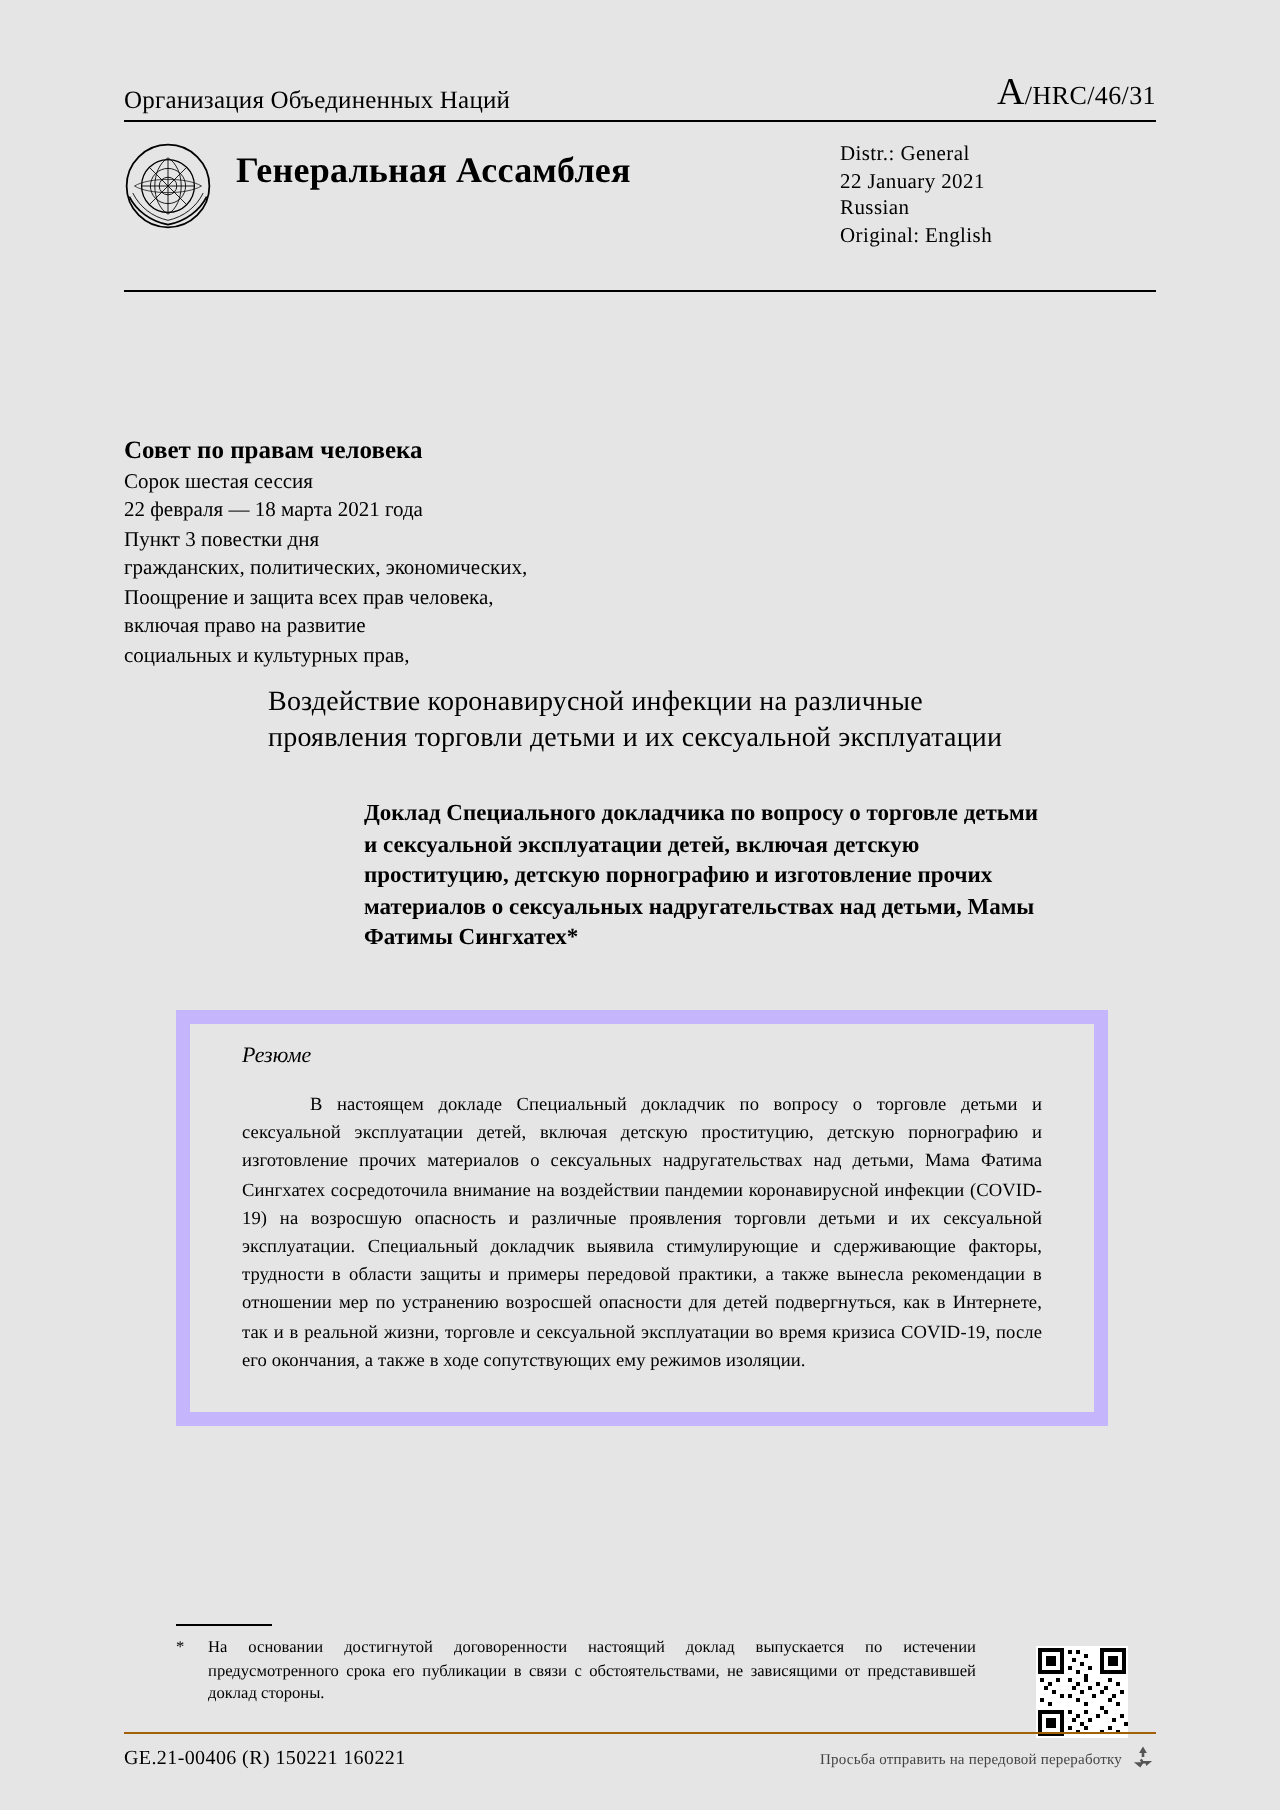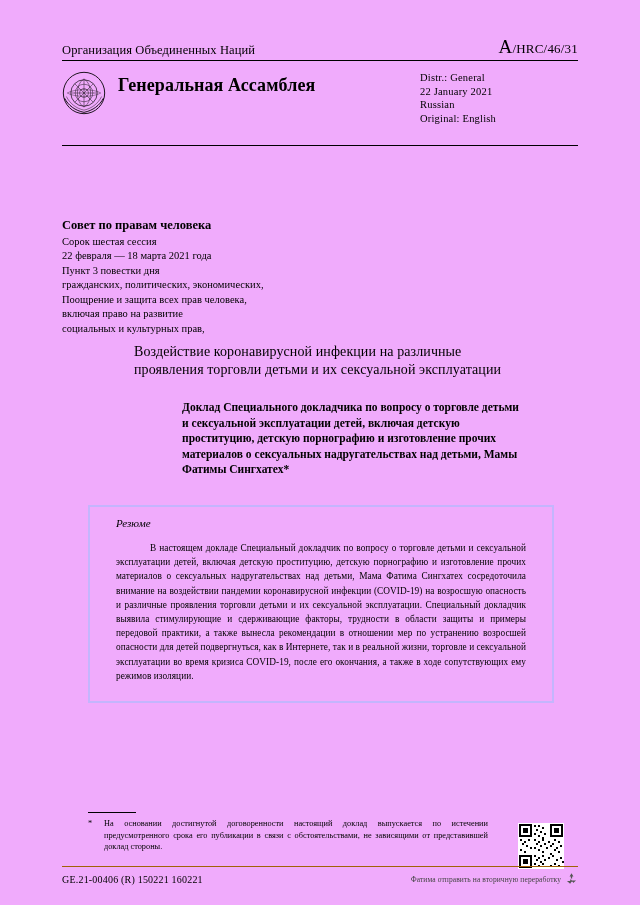--- a/index.html
+++ b/index.html
@@ -17,21 +17,21 @@
     background: #ffffff;
     overflow: hidden;
     box-sizing: border-box;
   }
   .sheet {
     position: absolute;
     left: 0;
     top: 0;
     width: 640px;
     height: 905px;
-    background: #f0abfc;
+    background: #e5e5e5;
   }
   
   .header {
     position: absolute;
     left: 62px;
     top: 36px;
     width: 516px;
   }
   .org-line {
     display: flex;
@@ -121,21 +121,21 @@
     font-weight: bold;
     line-height: 15.5px;
     margin-left: 48px;
   }
   
   .summary {
     position: absolute;
     left: 88px;
     top: 505px;
     width: 466px;
-    border: 2px solid #c4b5fd;
+    border: 7px solid #c4b5fd;
     box-sizing: border-box;
     padding: 10px 26px 18px 26px;
     min-height: 192px;
   }
   .summary-label {
     font-style: italic;
     font-size: 11px;
     margin-bottom: 12px;
   }
   .summary-text {
@@ -342,21 +342,21 @@
             <rect x="40" y="42" width="2" height="2"></rect>
           <rect x="32" y="42" width="2" height="2"></rect>
             <rect x="44" y="38" width="2" height="2"></rect>
         </g>
       </svg>
     </div>
 
     <div class="footer">
       <div class="job">GE.21-00406  (R)  150221  160221</div>
       <div class="recycle">
-        <span class="recycle-text">Фатима отправить на вторичную переработку</span>
+        <span class="recycle-text">Просьба отправить на передовой переработку</span>
         <span>
           <svg viewBox="0 0 20 20" width="13" height="13" aria-hidden="true">
             <path d="M10 2 L13 7 L11 7 L11 10 L9 10 L9 7 L7 7 Z" fill="#555"></path>
             <path d="M3 14 L8.5 14 L7.5 12.3 L9.2 11.3 L10.7 14 L7.9 18 Z" fill="#555"></path>
             <path d="M17 13 L12.5 17 L12 15 L9.5 15 L9.5 13 L13 13 Z" fill="#555"></path>
           </svg>
         </span>
       </div>
     </div>
 

